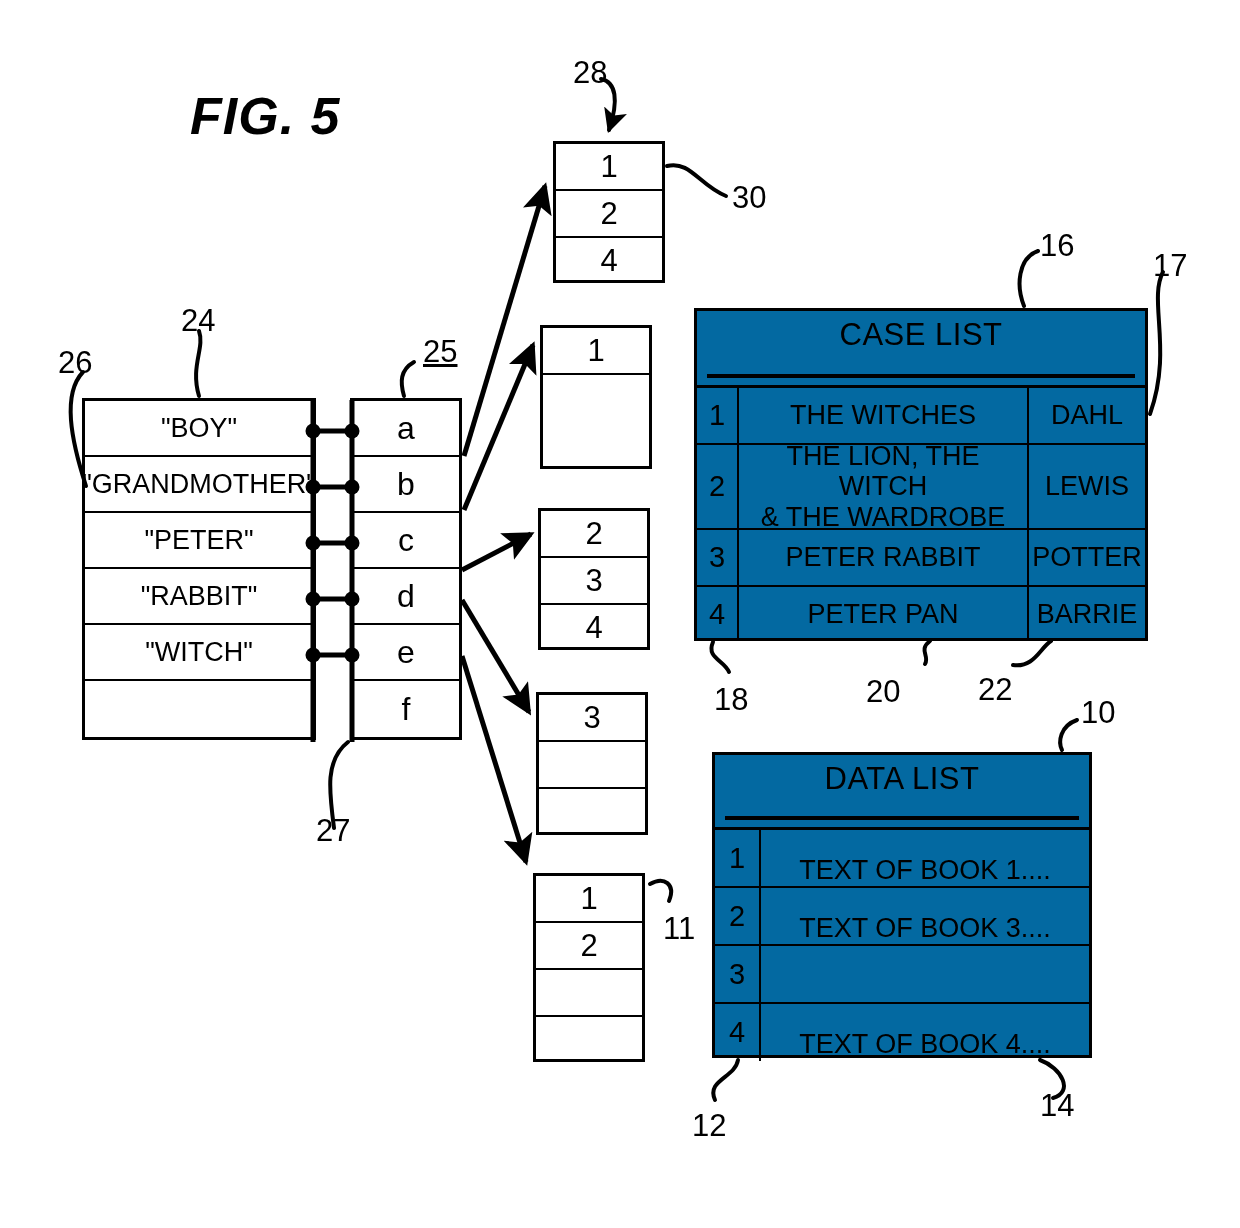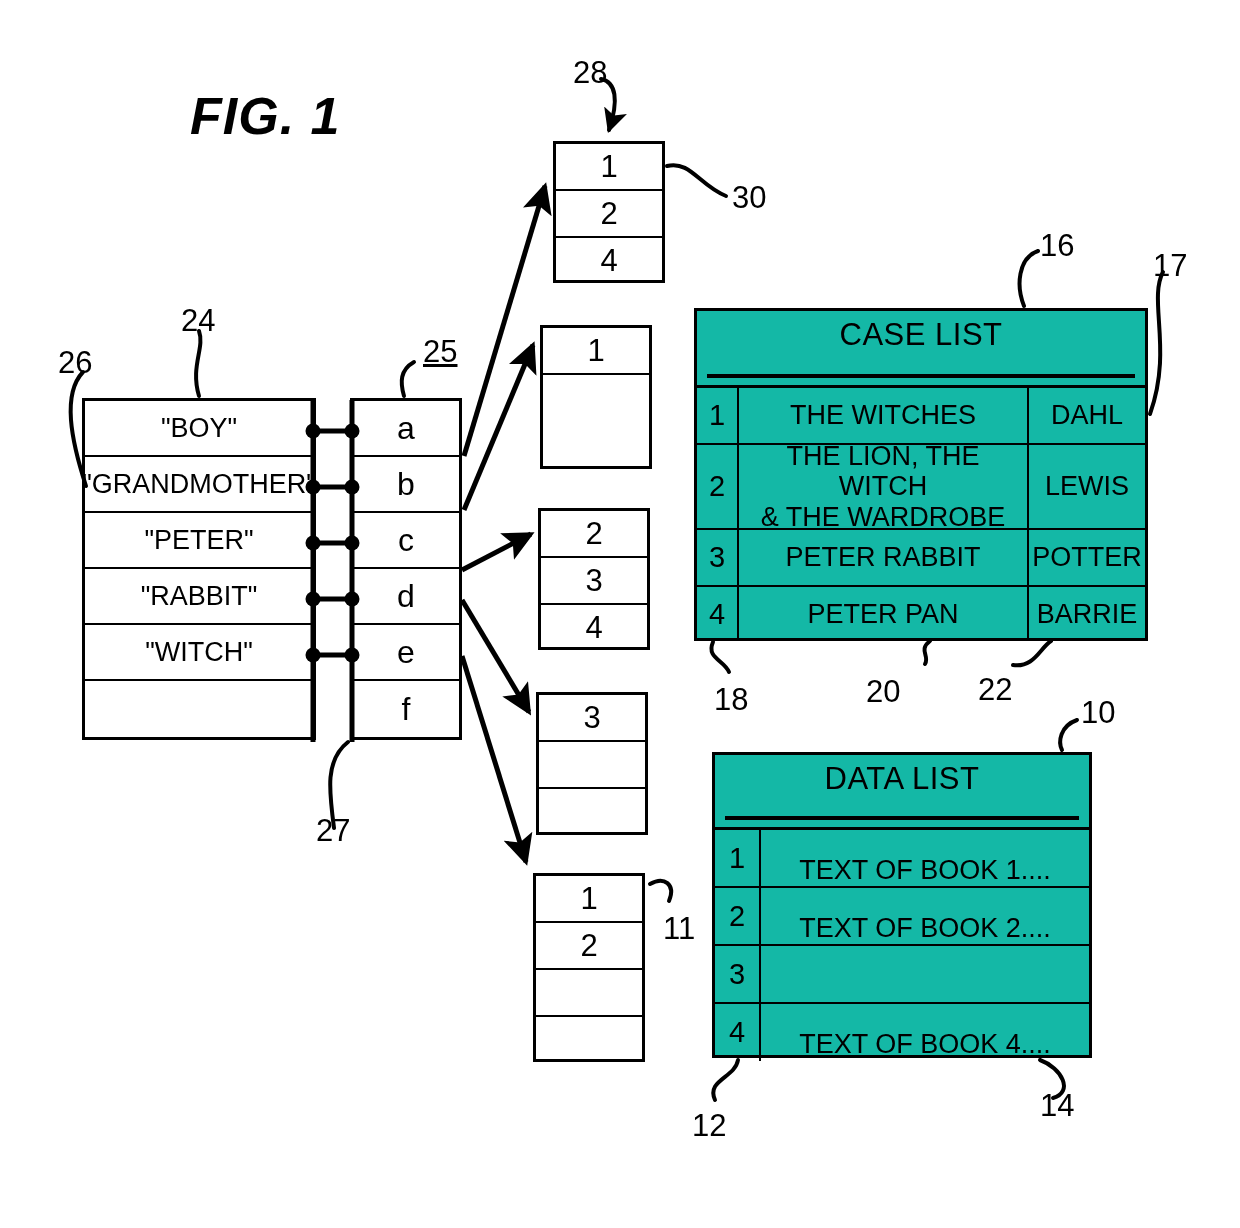--- a/index.html
+++ b/index.html
@@ -75,21 +75,21 @@
   
   .numbox .grid-row {
     font-size: 31px;
   }
 
   
   .list-table {
     position: absolute;
     box-sizing: border-box;
     border: 3px solid #000;
-    background: #14b8a6;
+    background: #0369a1;
   }
   .list-title-cell {
     box-sizing: border-box;
     display: flex;
     align-items: flex-start;
     justify-content: center;
     position: relative;
   }
   .list-title-text {
     font-size: 31px;
@@ -150,21 +150,21 @@
     width: 1240px;
     height: 1228px;
     pointer-events: none;
   }
 </style>
 </head>
 <body>
 
 <div id="figure-root">
 
-  <div id="fig-title">FIG. 1</div>
+  <div id="fig-title">FIG. 5</div>
 
   <div class="grid-box" id="word-list" style="left:82px; top:398px; width:234px; height:342px;">
     <div class="grid-row">"BOY"</div>
     <div class="grid-row">"GRANDMOTHER"</div>
     <div class="grid-row">"PETER"</div>
     <div class="grid-row">"RABBIT"</div>
     <div class="grid-row">"WITCH"</div>
     <div class="grid-row last"></div>
   </div>
 
@@ -242,21 +242,21 @@
       <div class="list-title-text">DATA LIST</div>
       <div class="title-rule"></div>
     </div>
     <div class="list-body" style="height:231px;">
       <div class="list-row" style="height:58px;">
         <div class="cell-num">1</div>
         <div class="cell-mid">TEXT OF BOOK 1....</div>
       </div>
       <div class="list-row" style="height:58px;">
         <div class="cell-num">2</div>
-        <div class="cell-mid">TEXT OF BOOK 2....</div>
+        <div class="cell-mid">TEXT OF BOOK 3....</div>
       </div>
       <div class="list-row" style="height:58px;">
         <div class="cell-num">3</div>
       </div>
       <div class="list-row last" style="height:57px;">
         <div class="cell-num">4</div>
         <div class="cell-mid">TEXT OF BOOK 4....</div>
       </div>
     </div>
   </div>

